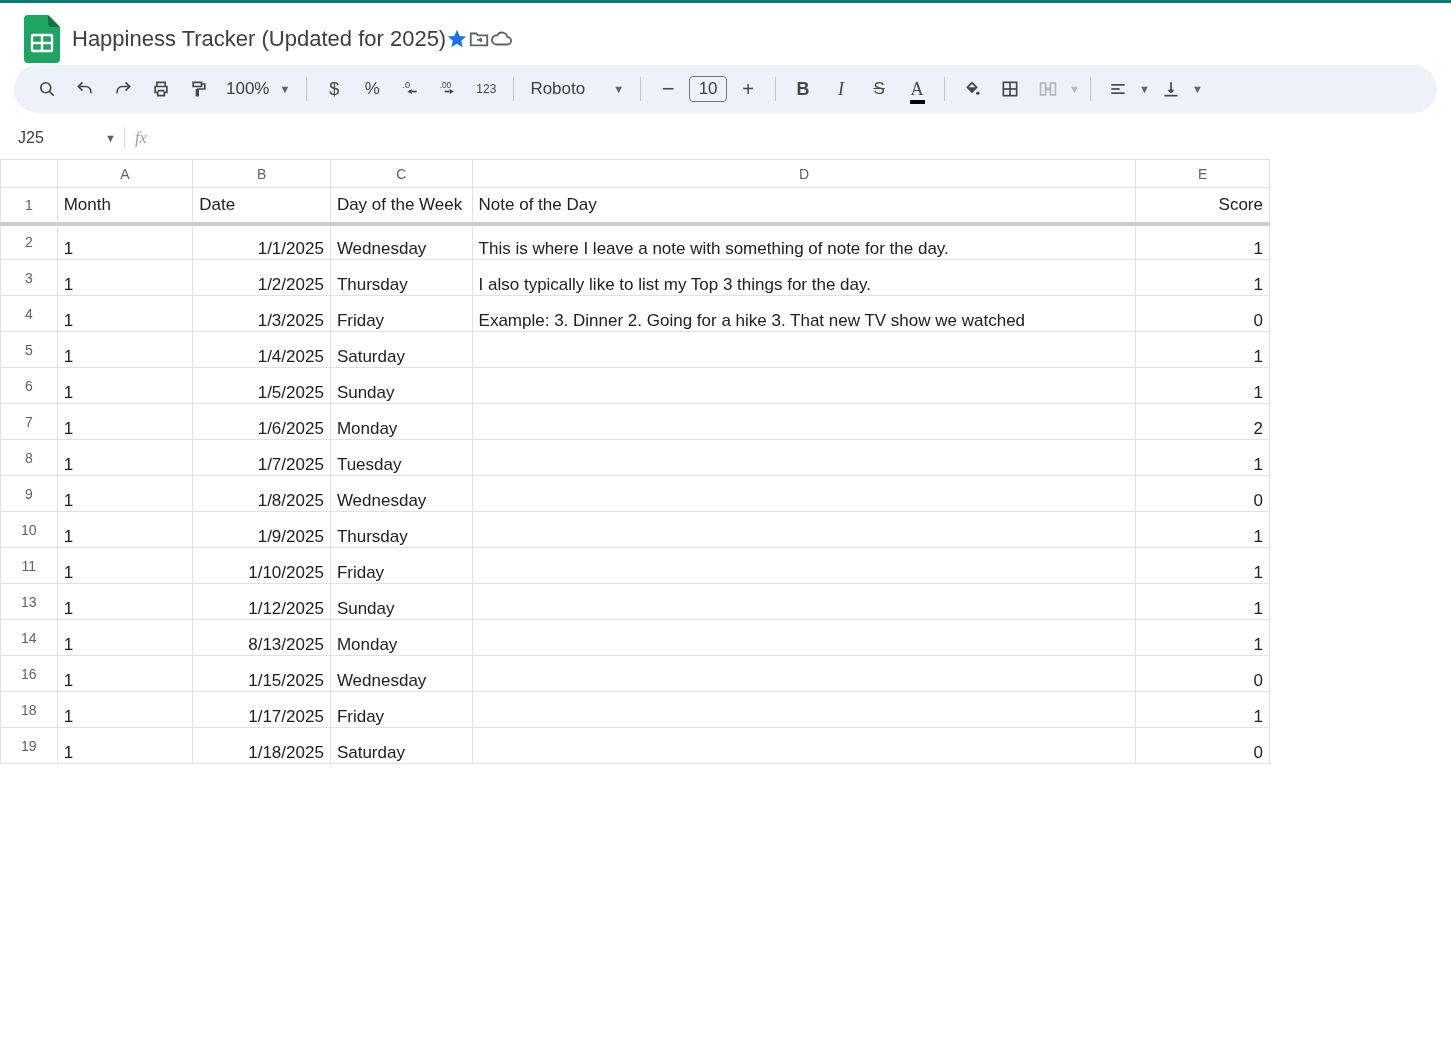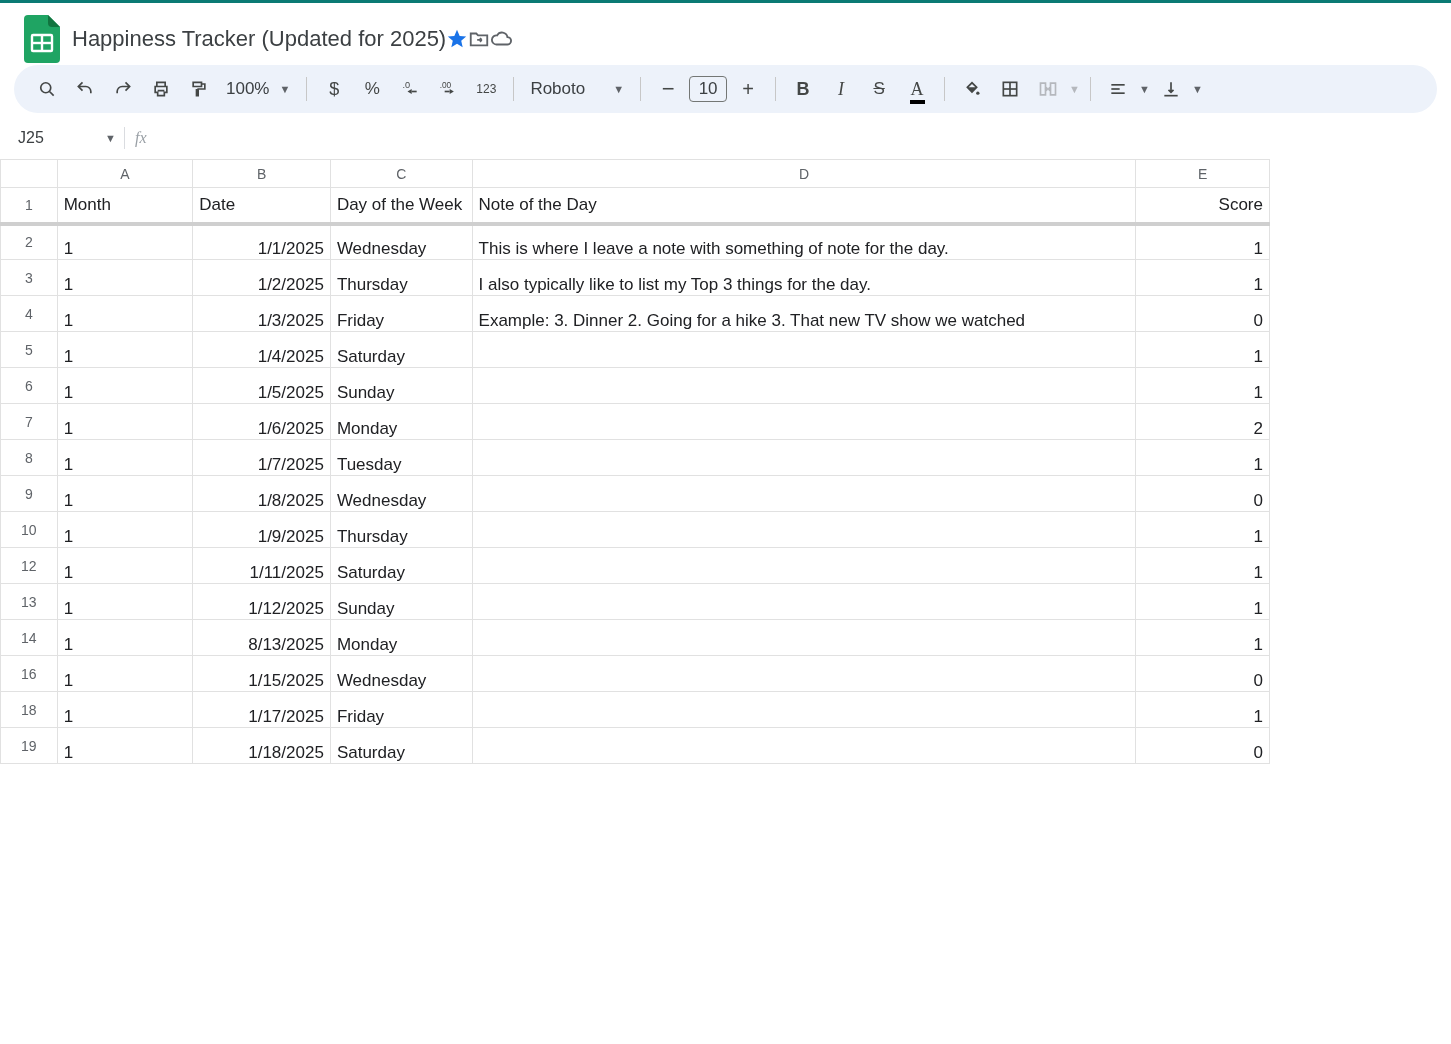--- a/index.html
+++ b/index.html
@@ -314,24 +314,24 @@
         </tr>
         <tr>
           <th class="rowh">10</th>
           <td class="cell">1</td>
           <td class="cell r">1/9/2025</td>
           <td class="cell">Thursday</td>
           <td class="cell"></td>
           <td class="cell r">1</td>
         </tr>
         <tr>
-          <th class="rowh">12</th>
-          <td class="cell">1</td>
-          <td class="cell r">1/11/2025</td>
-          <td class="cell">Saturday</td>
+          <th class="rowh">11</th>
+          <td class="cell">1</td>
+          <td class="cell r">1/10/2025</td>
+          <td class="cell">Friday</td>
           <td class="cell"></td>
           <td class="cell r">1</td>
         </tr>
         <tr>
           <th class="rowh">13</th>
           <td class="cell">1</td>
           <td class="cell r">1/12/2025</td>
           <td class="cell">Sunday</td>
           <td class="cell"></td>
           <td class="cell r">1</td>

